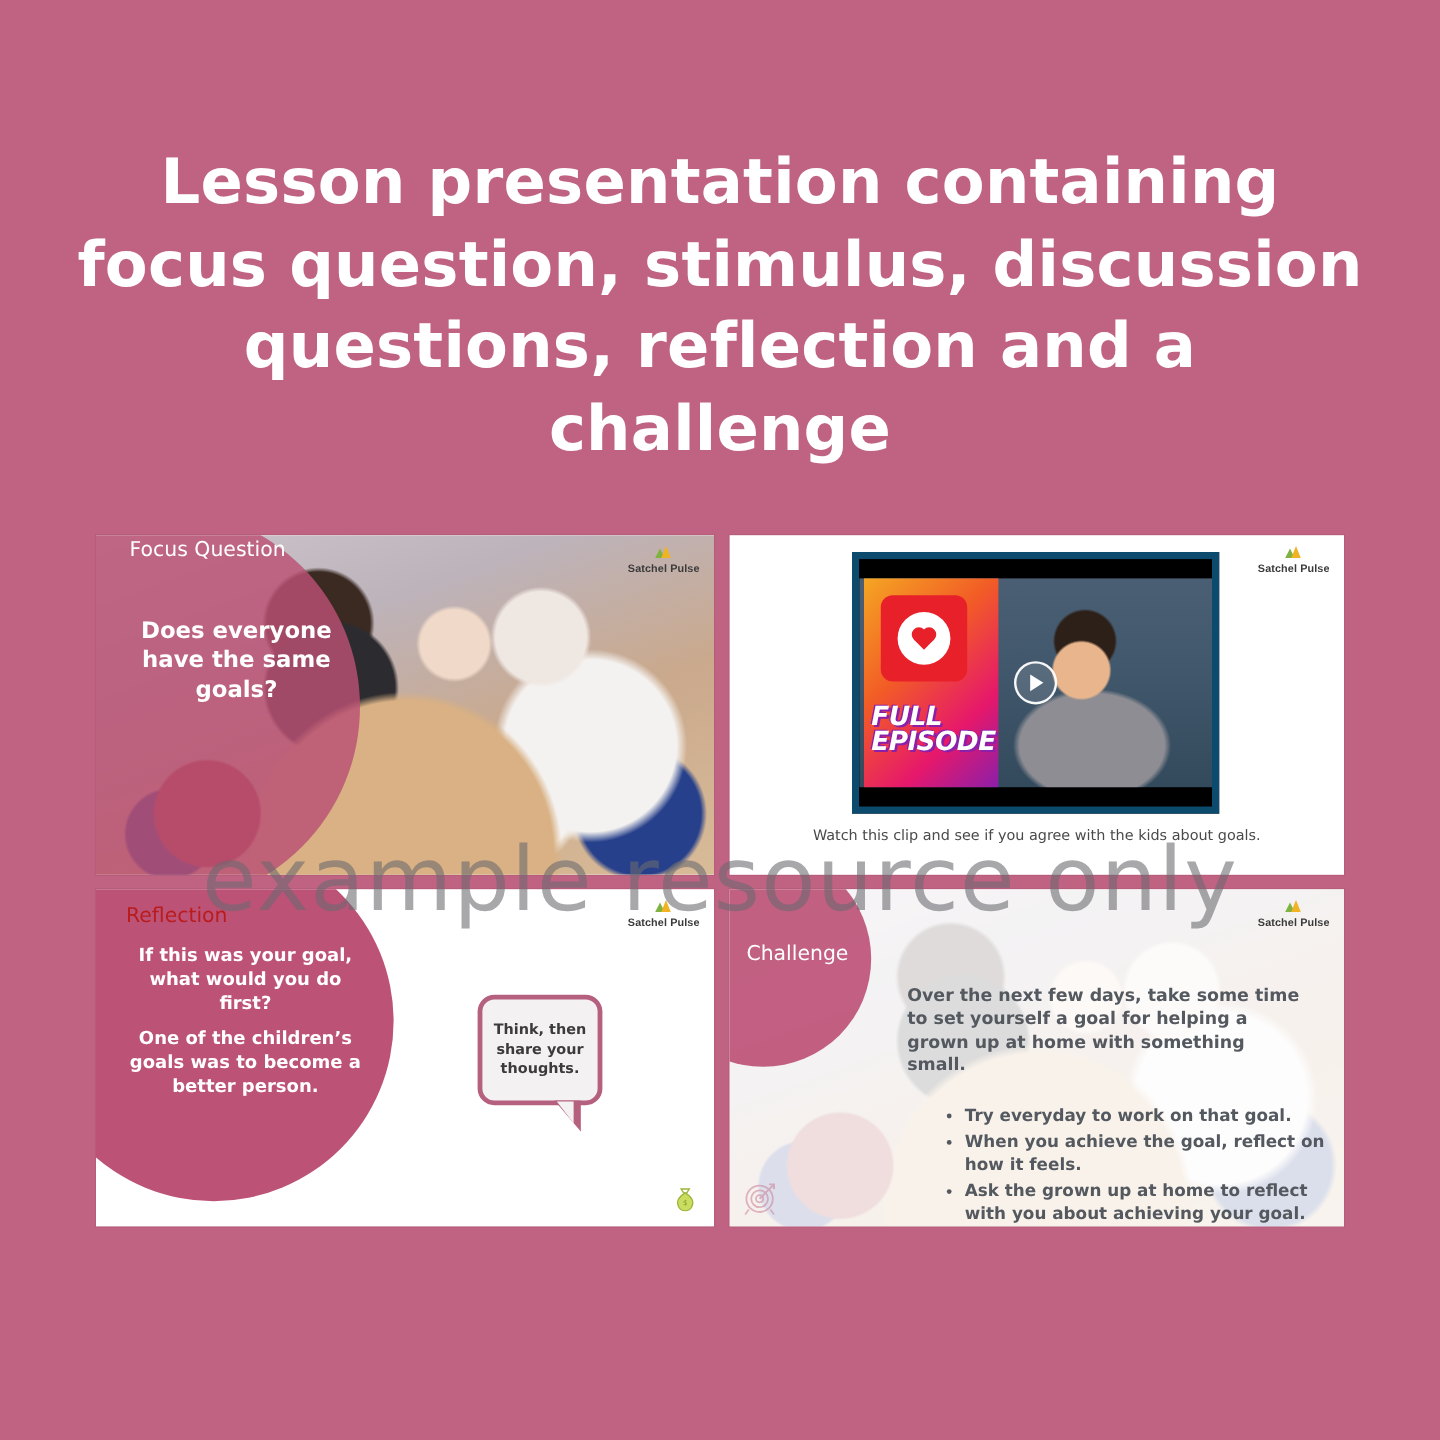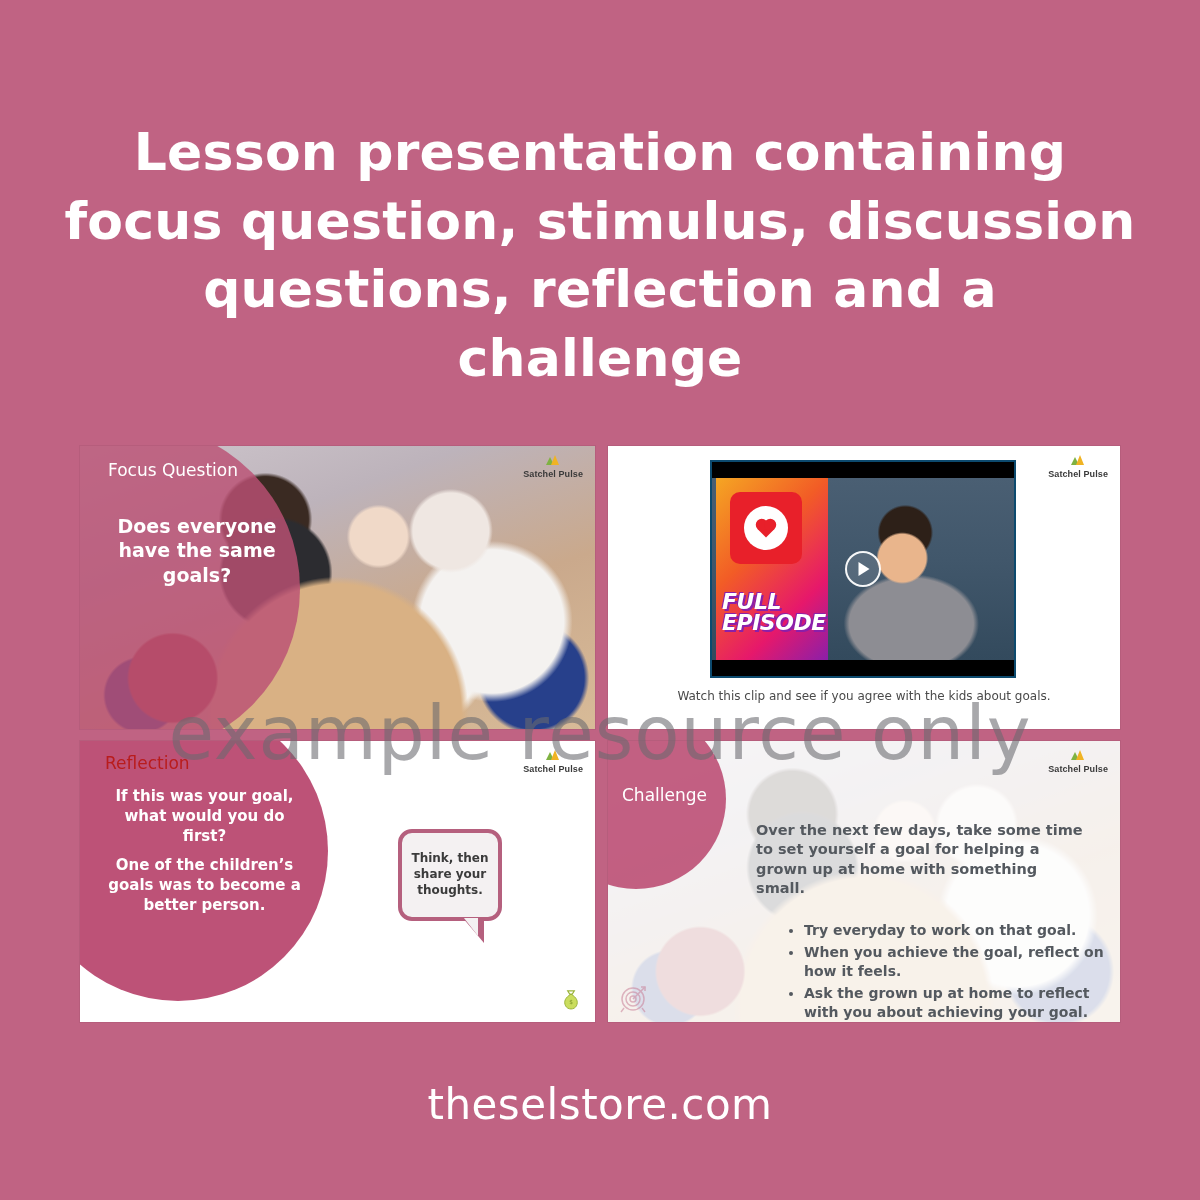--- a/index.html
+++ b/index.html
@@ -62,33 +62,33 @@
       radial-gradient(circle at 80% 62%, #f4f2f0 0 16%, rgba(244,242,240,0) 18%),
       radial-gradient(circle at 88% 82%, #27408b 0 10%, rgba(39,64,139,0) 11%),
       radial-gradient(ellipse at 62% 80%, #f7f4ef 0 17%, rgba(247,244,239,0) 19%),
       linear-gradient(160deg,#cfc7cd 0%, #bdb3bb 30%, #caa98c 62%, #d8bb98 100%);
   }
   .s1 .blob{
     position:absolute;left:-110px;top:-22px;width:330px;height:330px;border-radius:50%;
     background:#bb5174;opacity:.82;
   }
   .s1 .kicker{
-    position:absolute;left:28px;top:14px;color:#ffffff;font-size:17px;font-weight:400;
+    position:absolute;left:28px;top:2px;color:#ffffff;font-size:17px;font-weight:400;
     font-family:"DejaVu Sans", sans-serif;z-index:12;
   }
   .s1 .question{
     position:absolute;left:22px;top:68px;width:190px;text-align:center;
     color:#ffffff;font-size:19px;font-weight:700;line-height:1.28;z-index:12;
     font-family:"DejaVu Sans", sans-serif;
   }
 
   
   .s2 .vidwrap{
     position:absolute;left:102px;top:14px;width:306px;height:218px;
-    border:2px solid #0c4a6e;background:#000;box-sizing:border-box;
+    border:6px solid #0c4a6e;background:#000;box-sizing:border-box;
   }
   .vid-inner{position:absolute;inset:0;overflow:hidden;}
   .vid-black{position:absolute;inset:0;background:#000;}
   .vid-photo{
     position:absolute;left:0;right:0;top:16px;bottom:16px;
     background:
       radial-gradient(circle at 63% 44%, #e9b58c 0 11%, rgba(233,181,140,0) 12%),
       radial-gradient(circle at 64% 30%, #2d2018 0 11%, rgba(45,32,24,0) 12%),
       radial-gradient(ellipse at 66% 80%, #8d8d93 0 22%, rgba(141,141,147,0) 24%),
       radial-gradient(ellipse at 72% 74%, #9c4a3a 0 10%, rgba(156,74,58,0) 12%),
@@ -325,15 +325,14 @@
         <path d="M23 7 L27 7 L27 11" fill="none" stroke="#c97f97" stroke-width="1.6"></path>
         <line x1="6" y1="28" x2="3" y2="32" stroke="#c97f97" stroke-width="1.4"></line>
         <line x1="24" y1="28" x2="27" y2="32" stroke="#c97f97" stroke-width="1.4"></line>
       </svg>
     </div>
 
   </div>
 
   <div class="watermark">example resource only</div>
 
-  <div class="footer">theselstore.com</div>
 
 </div>
 
 </body></html>

